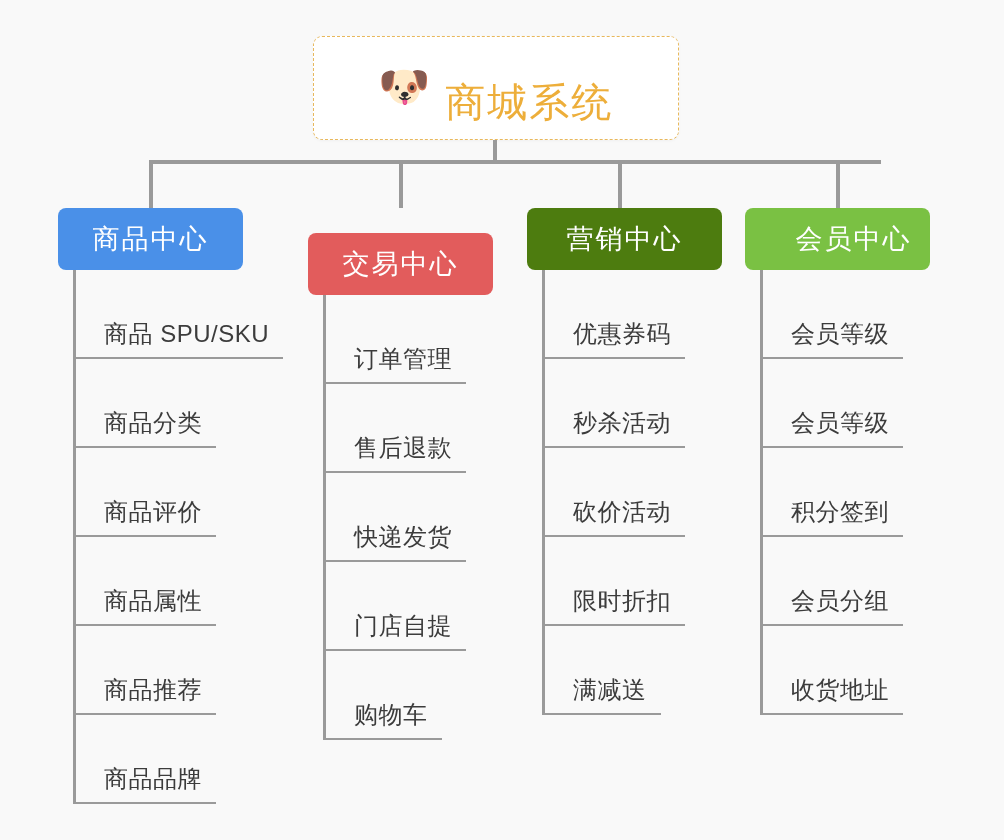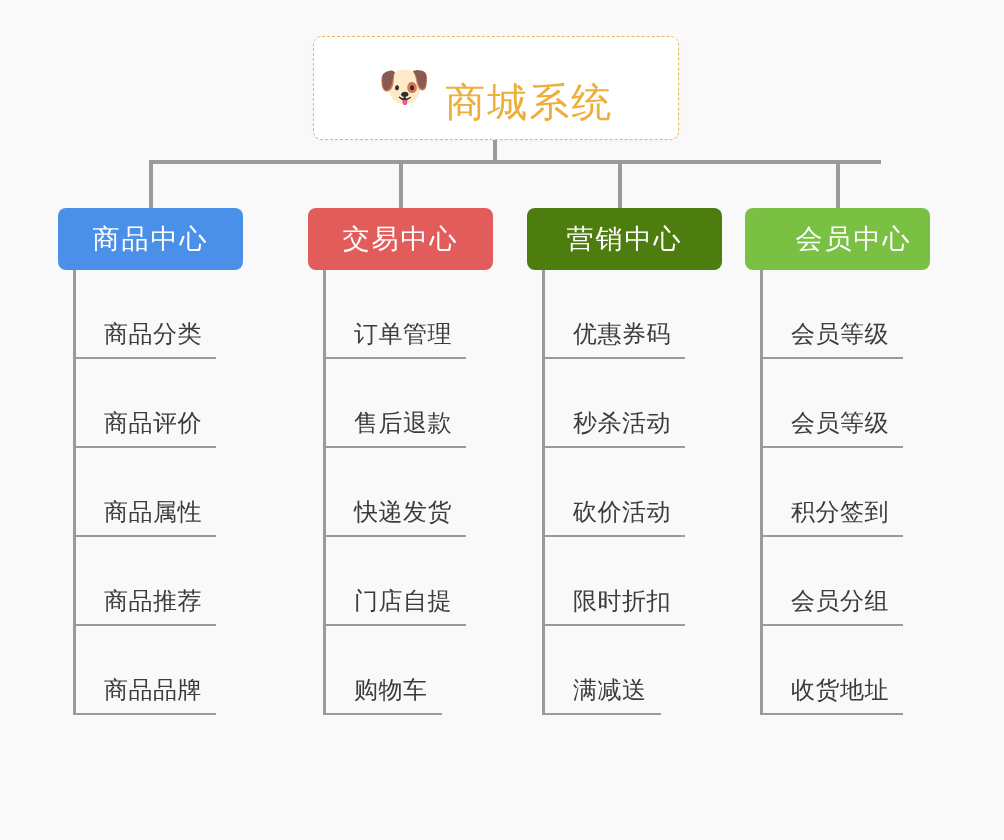--- a/index.html
+++ b/index.html
@@ -141,38 +141,41 @@
   <div class="conn conn-drop" id="drop-3" style="left: 836px;"></div>
 
   <div id="columns-root">
       <div class="column" style="left: 58px; width: 185px;">
         <div class="cat-header" style="background: rgb(74, 144, 232); width: 185px;">
           <span>商品中心</span>
         </div>
         <div class="leaf-list">
           <div class="leaf-spine"></div>
           <div class="leaf-item">
+            <span class="leaf-label">商品 SPU/SKU</span>
+          </div>
+          <div class="leaf-item">
             <span class="leaf-label">商品分类</span>
           </div>
           <div class="leaf-item">
             <span class="leaf-label">商品评价</span>
           </div>
           <div class="leaf-item">
             <span class="leaf-label">商品属性</span>
           </div>
           <div class="leaf-item">
             <span class="leaf-label">商品推荐</span>
           </div>
           <div class="leaf-item">
             <span class="leaf-label">商品品牌</span>
           </div>
         </div>
       </div>
       <div class="column" style="left: 308px; width: 185px;">
-        <div class="cat-header" style="background: rgb(226, 92, 92); width: 185px;">
+        <div class="cat-header" style="background: rgb(226, 92, 92); width: 185px; margin-top: 25px;">
           <span>交易中心</span>
         </div>
         <div class="leaf-list">
           <div class="leaf-spine"></div>
           <div class="leaf-item">
             <span class="leaf-label">订单管理</span>
           </div>
           <div class="leaf-item">
             <span class="leaf-label">售后退款</span>
           </div>

